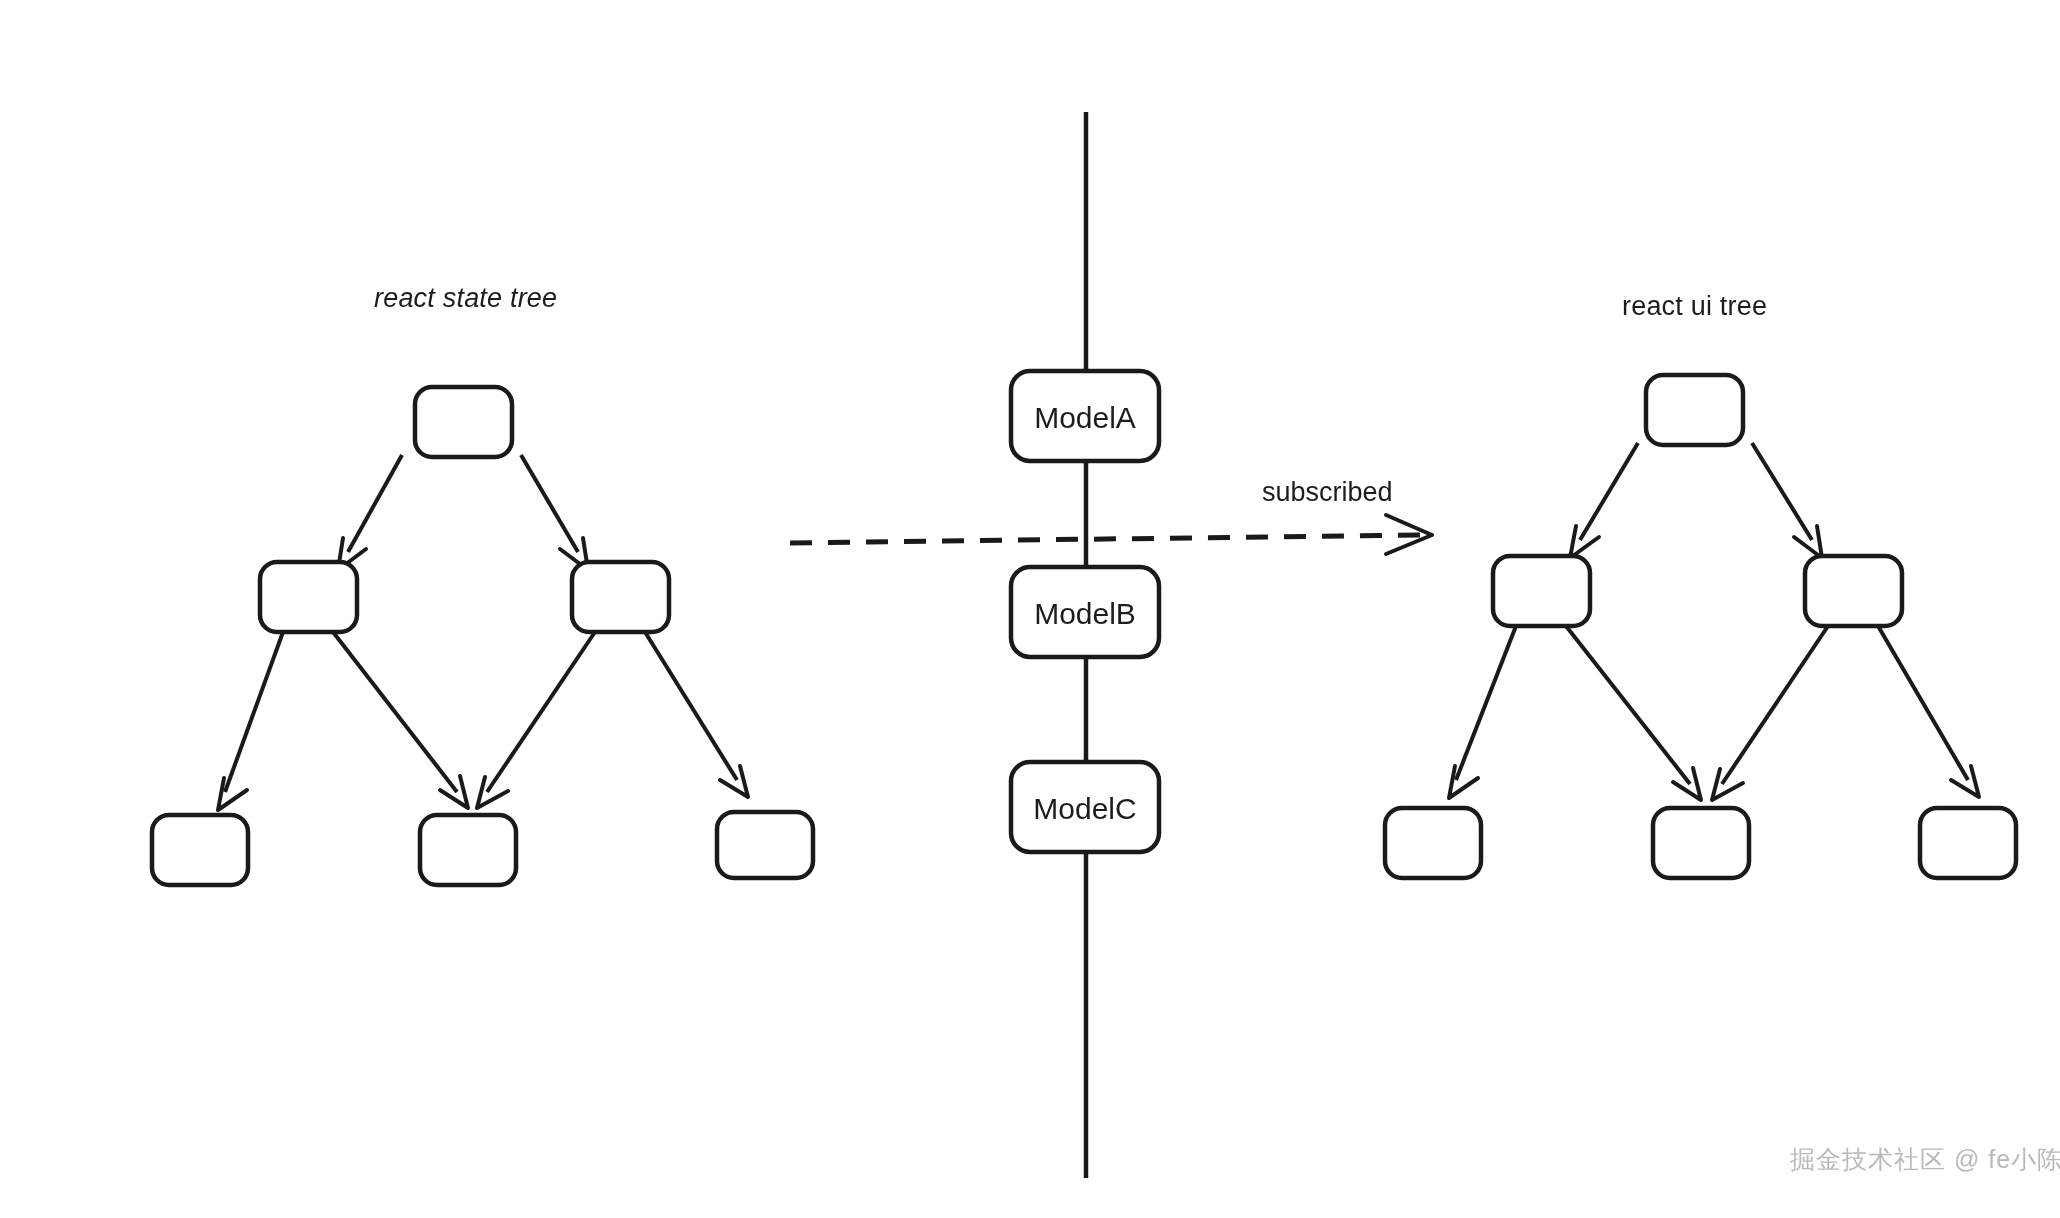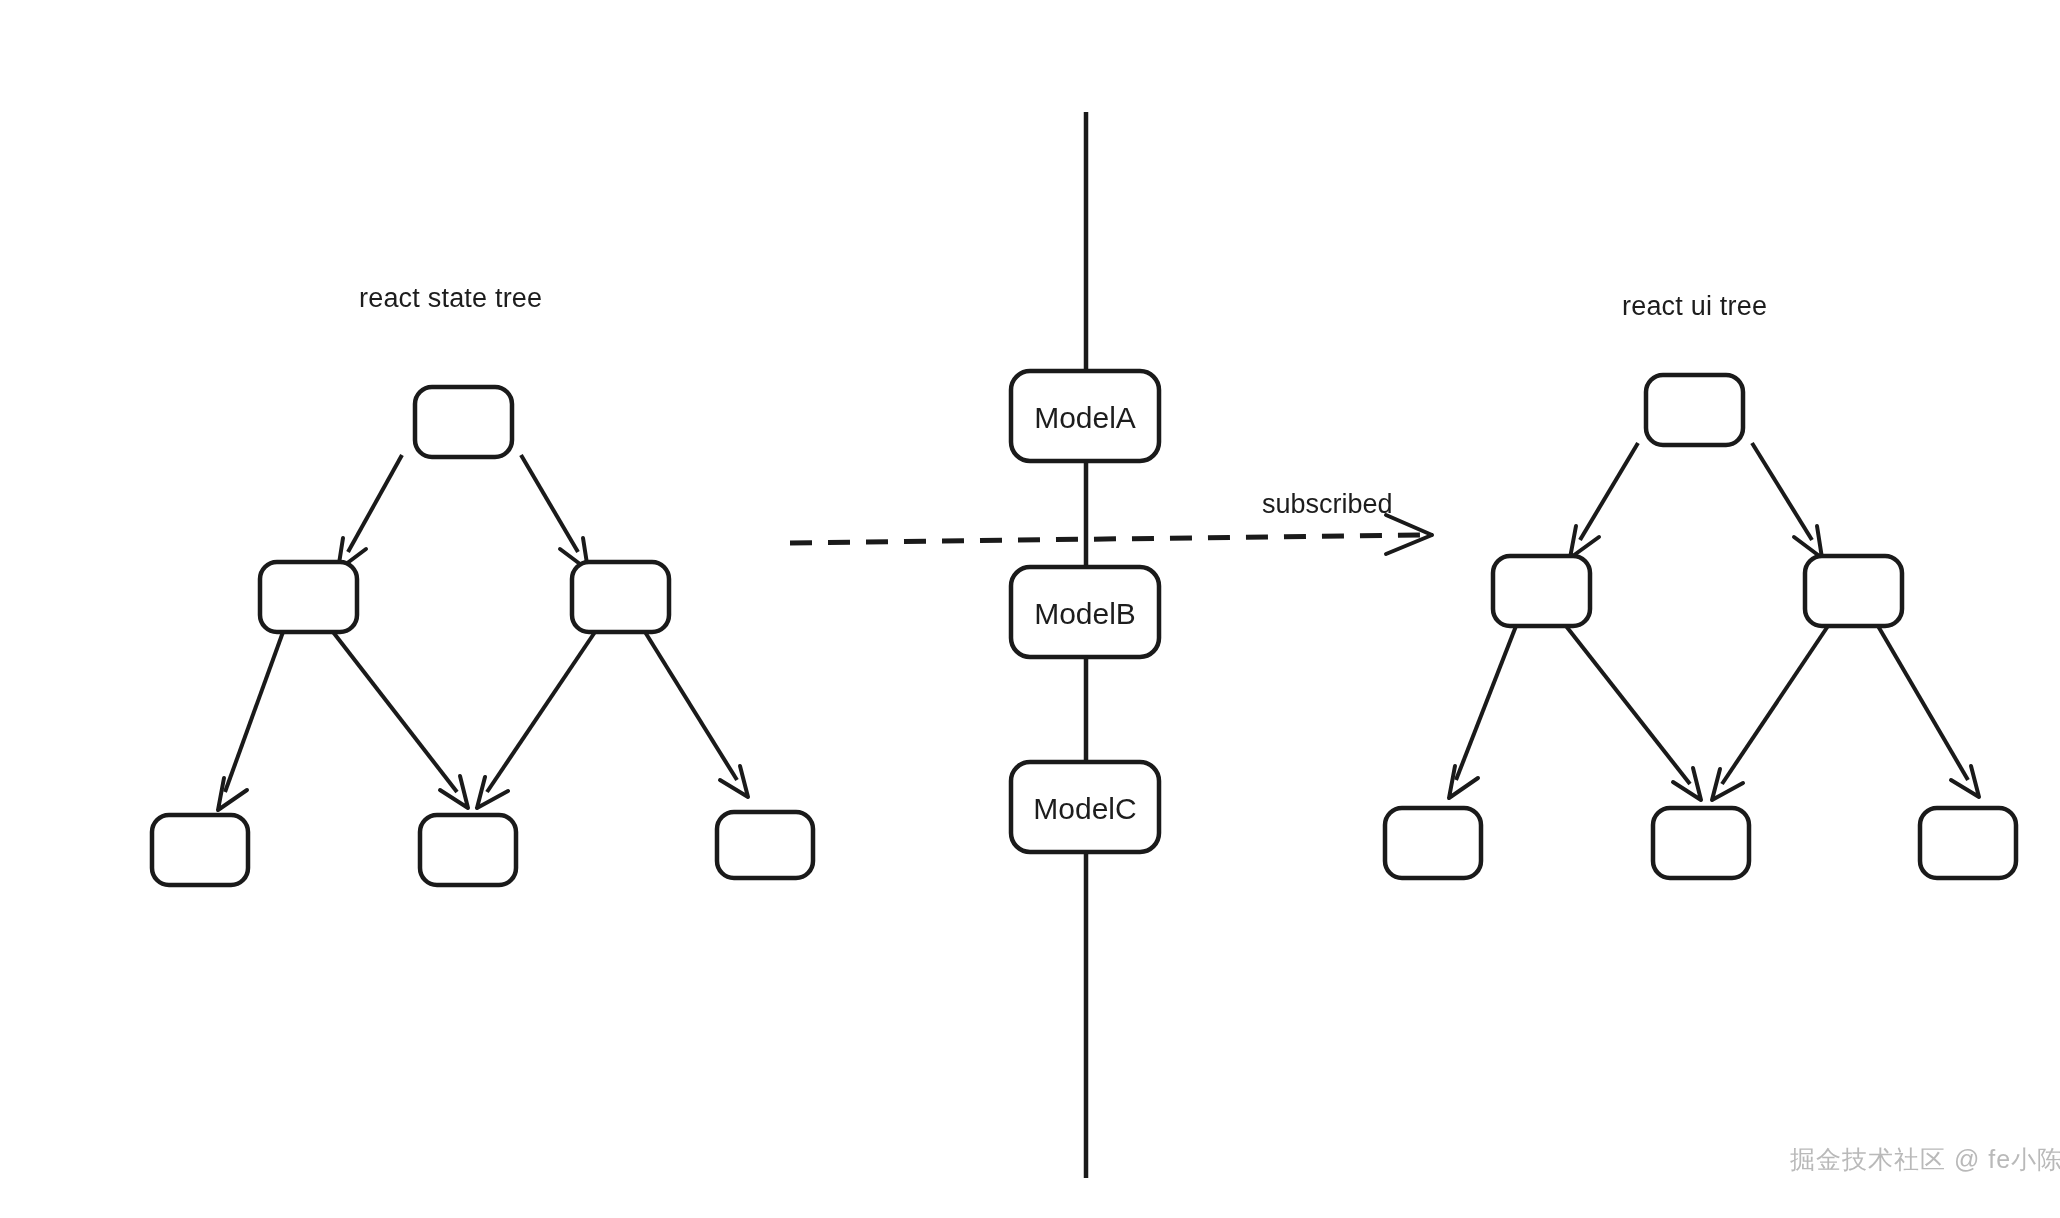--- a/index.html
+++ b/index.html
@@ -67,21 +67,20 @@
     font-family: "Liberation Sans", sans-serif;
     text-anchor: middle;
     dominant-baseline: middle;
   }
   .edge-caption {
     position: absolute;
     font-size: 27px;
     color: #1d1d1d;
     font-family: "Liberation Sans", sans-serif;
     white-space: nowrap;
-    margin-top: 12px;
   }
   .watermark {
     position: absolute;
     font-size: 25px;
     color: #b9b9b9;
     font-family: "Liberation Sans", sans-serif;
     white-space: nowrap;
     letter-spacing: 1px;
   }
 </style>
@@ -164,21 +163,21 @@
 
       <rect class="node-rect" x="1646" y="375" width="97" height="70" rx="17" ry="17"></rect>
       <rect class="node-rect" x="1493" y="556" width="97" height="70" rx="17" ry="17"></rect>
       <rect class="node-rect" x="1805" y="556" width="97" height="70" rx="17" ry="17"></rect>
       <rect class="node-rect" x="1385" y="808" width="96" height="70" rx="17" ry="17"></rect>
       <rect class="node-rect" x="1653" y="808" width="96" height="70" rx="17" ry="17"></rect>
       <rect class="node-rect" x="1920" y="808" width="96" height="70" rx="17" ry="17"></rect>
     </g>
   </svg>
 
-  <div class="tree-caption" style="left:359px; top:283px;">react state tree</div>
+  <div class="tree-caption" style="left:374px; top:283px;font-style:italic;">react state tree</div>
 
   <div class="tree-caption" style="left:1622px; top:283px;margin-top:8px;">react ui tree</div>
 
   <div class="edge-caption" style="left:1262px; top:477px;">subscribed</div>
 
   <div class="watermark" style="left:1790px; top:1143px;">掘金技术社区 @ fe小陈</div>
 
 </div>
 
 </body></html>

